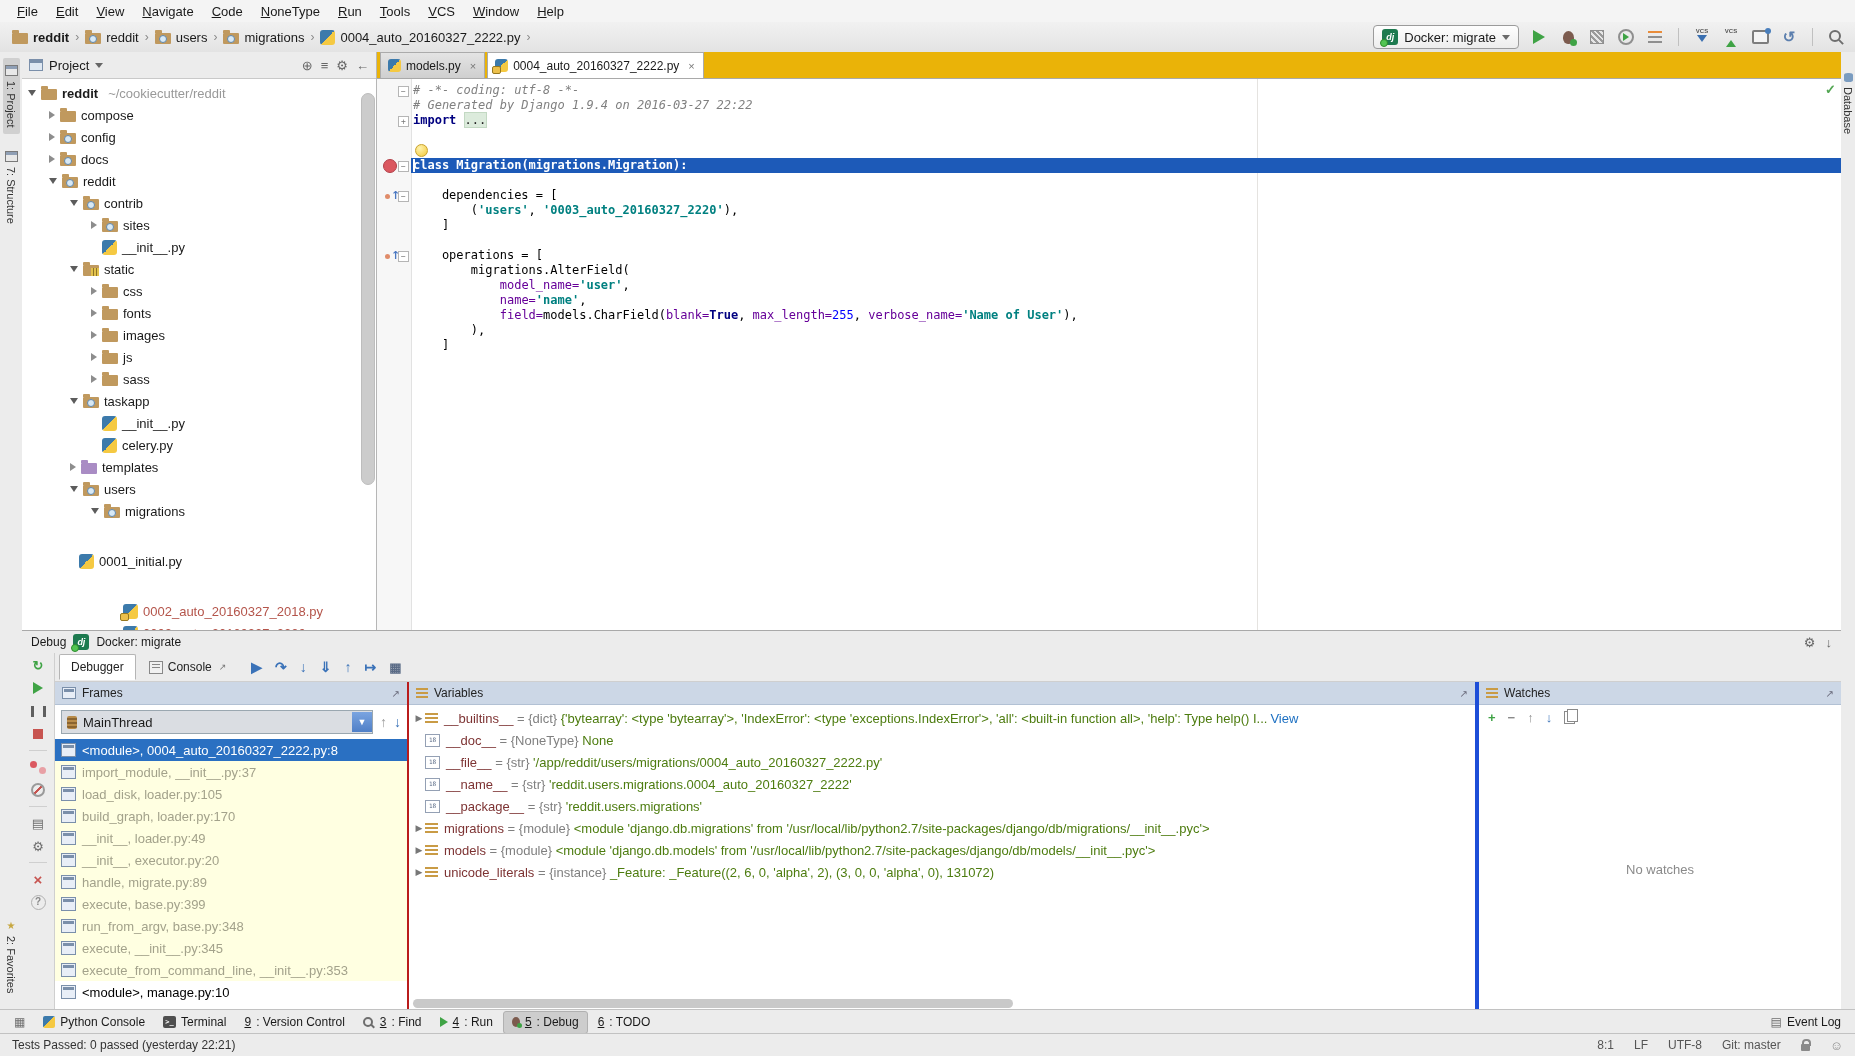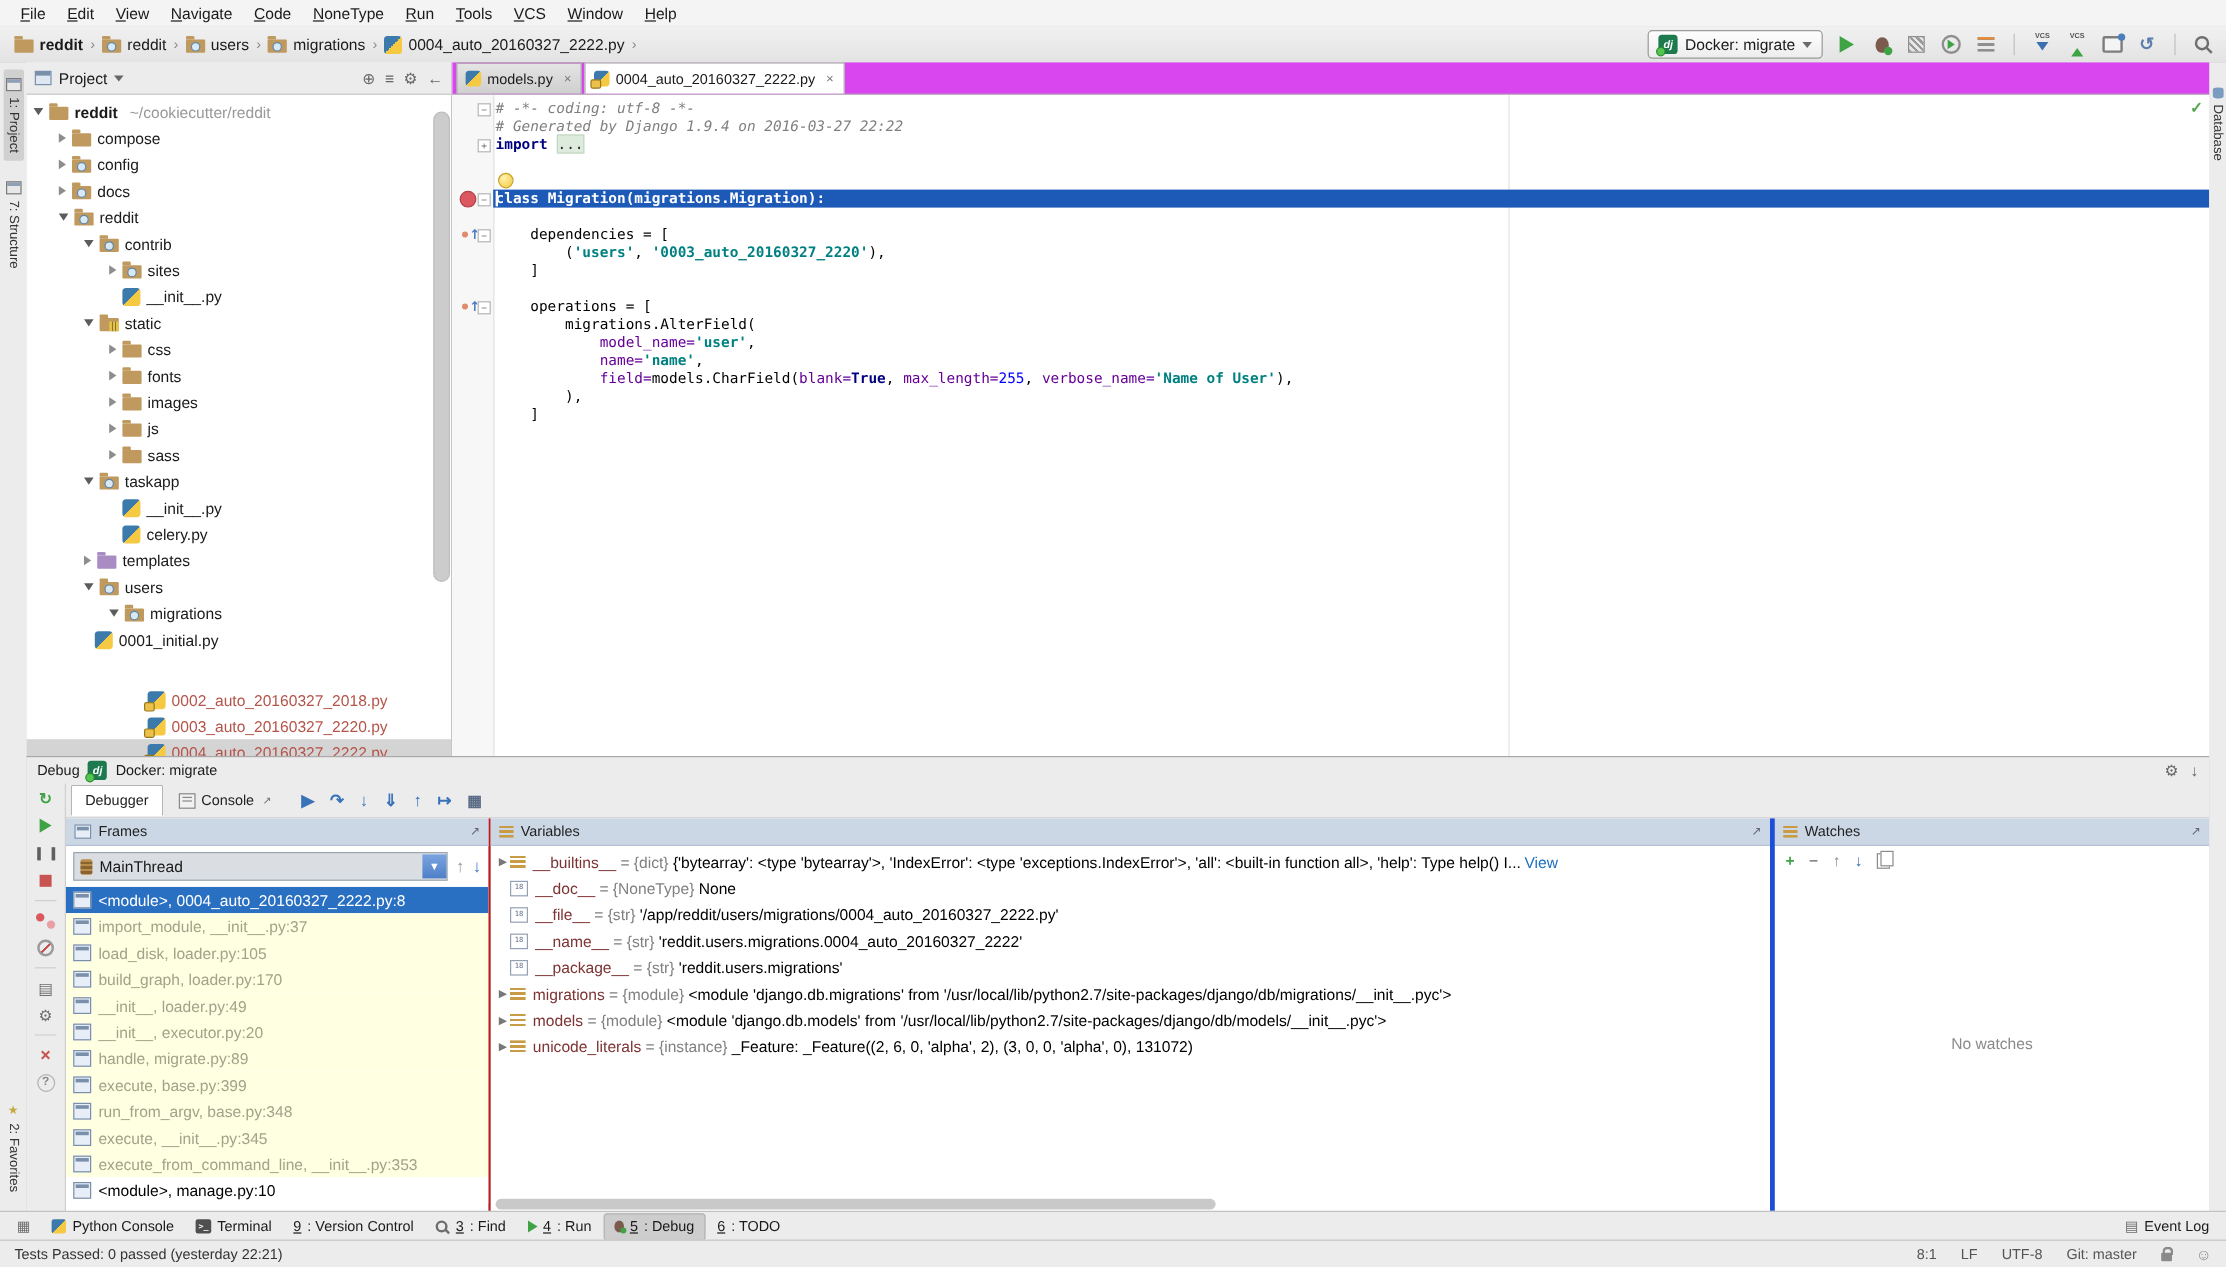--- a/index.html
+++ b/index.html
@@ -102,21 +102,21 @@
   .ic-folder.tpl{background:#a98cc4}
   .ic-folder.tpl::before{background:#a98cc4}
   .ic-py{position:relative;width:15px;height:15px;border-radius:3px;background:linear-gradient(135deg,#3c7aab 50%,#f5c942 50%)}
   .ic-py.lock::after{content:"";position:absolute;left:-3px;bottom:-2px;width:7px;height:6px;
         background:#ecc04b;border:1px solid #96781f;border-radius:2px}
   #proj-scrollbar{position:absolute;right:1px;top:14px;width:12px;height:390px;background:#cccccc;
         border:1px solid #bdbdbd;border-radius:7px}
 
   
   #editor{position:absolute;left:377px;top:52px;right:14px;height:578px;display:flex;flex-direction:column;background:#fff}
-  #tabbar{height:26px;background:#d946ef;border-bottom:1px solid #a9a9a9;display:flex;align-items:flex-end;
+  #tabbar{height:26px;background:#eab308;border-bottom:1px solid #a9a9a9;display:flex;align-items:flex-end;
         padding-left:3px;flex:none}
   .tab{display:flex;align-items:center;gap:5px;padding:3px 8px 3px 7px;font-size:12px;height:19px;
         background:linear-gradient(#e4e4e4,#cfcfcf);border:1px solid #ababab;border-bottom:none;margin-right:2px}
   .tab.active{background:#fff}
   .tab .ic-py{width:13px;height:13px}
   .tab-close{color:#777;font-size:11px;margin-left:4px}
   #editor-body{flex:1;position:relative;padding-top:4px;background:#fff;overflow:hidden}
   #editor-body::before{content:"";position:absolute;left:0;top:0;bottom:0;width:34px;background:#f7f7f7;border-right:1px solid #e2e2e2}
   #margin-guide{position:absolute;left:880px;top:0;bottom:0;border-left:1px solid #e5e3e0}
   .code-line{display:flex;height:15px;line-height:15px;font-family:"DejaVu Sans Mono",monospace;font-size:12px;
@@ -209,21 +209,21 @@
   .fr-ic{width:13px;height:12px;background:#e8eef7;border:1px solid #7a8faa;position:relative}
   .fr-ic::before{content:"";position:absolute;top:1px;left:1px;right:1px;height:3px;background:#7a8faa}
   #var-list{flex:1;overflow:hidden;padding-top:2px}
   .var-row{height:22px;display:flex;align-items:center;padding:0 4px;font-size:13px;white-space:pre;overflow:hidden}
   .var-arrow{width:12px;color:#777;font-size:9px;text-align:center;flex:none}
   .vi{width:13px;height:11px;margin-right:6px;flex:none}
   .vi-dict{background:repeating-linear-gradient(180deg,#c99b45 0 2px,transparent 2px 4px)}
   .vi-prim{border:1px solid #94a0b4;color:#5a6b86;font:6px/10px "DejaVu Sans Mono",monospace;text-align:center;height:11px}
   .var-name{color:#7d3333}
   .var-eq,.var-type{color:#808080}
-  .var-val{color:#000000}
+  .var-val{color:#4d7c0f}
   .var-link{color:#1d70c2;margin-left:3px}
   #vars-hscroll{position:absolute;bottom:2px;left:4px;width:600px;height:9px;background:#c9c9c9;border-radius:5px}
   #watch-tools{height:24px;display:flex;align-items:center;gap:12px;padding:0 9px;flex:none}
   .wico{font-size:13px;font-weight:bold;color:#8a8a8a}
   .wico.add-watch-icon{color:#3fa345}
   .wico.move-down-icon{color:#3a72b8}
   .copy-icon{width:9px;height:11px;border:1px solid #8a8a8a;position:relative;background:#fff}
   .copy-icon::before{content:"";position:absolute;left:2px;top:-3px;width:9px;height:11px;border:1px solid #8a8a8a;background:#fff}
   #no-watches{flex:1;display:flex;align-items:center;justify-content:center;color:#8a8a8a;font-size:13px}
 
@@ -474,21 +474,21 @@
       <div class="tree-row" style="padding-left: 48px;">
         <span class="chev open"></span>
         <span class="icn ic-folder pkg"></span>
         <span class="tree-label">users</span>
       </div>
       <div class="tree-row" style="padding-left: 69px;">
         <span class="chev open"></span>
         <span class="icn ic-folder pkg"></span>
         <span class="tree-label">migrations</span>
       </div>
-      <div class="tree-row" style="padding-left: 46px;">
+      <div class="tree-row" style="padding-left: 46px; margin-top: 28px;">
         <span class="chev none"></span>
         <span class="icn ic-py"></span>
         <span class="tree-label">0001_initial.py</span>
       </div>
       <div class="tree-row" style="padding-left: 90px; margin-top: 28px;">
         <span class="chev none"></span>
         <span class="icn ic-py lock"></span>
         <span class="tree-label changed">0002_auto_20160327_2018.py</span>
       </div>
       <div class="tree-row" style="padding-left: 90px;">

